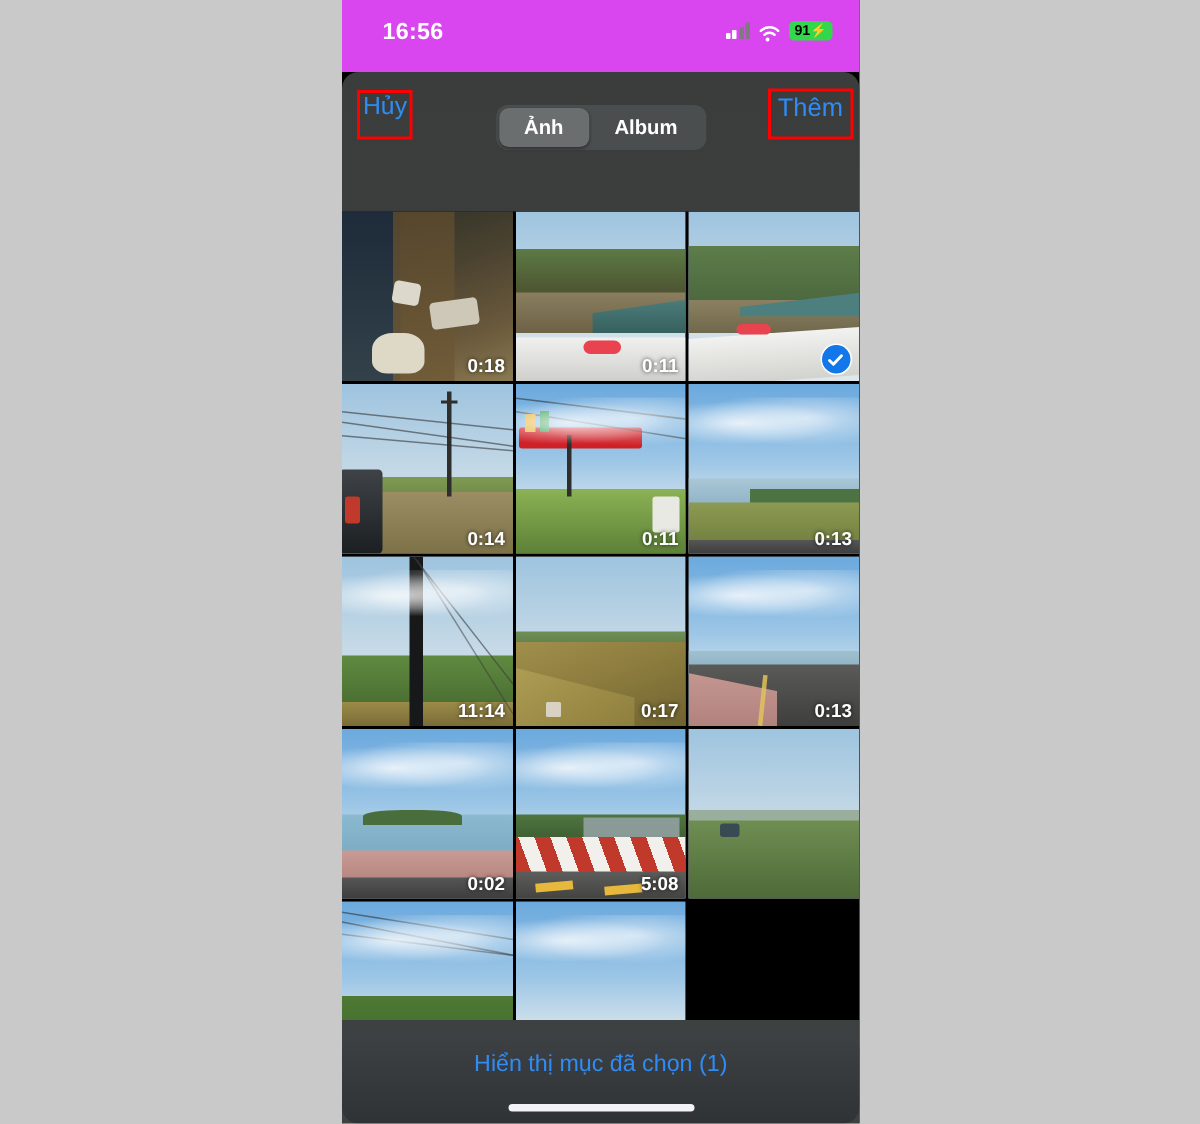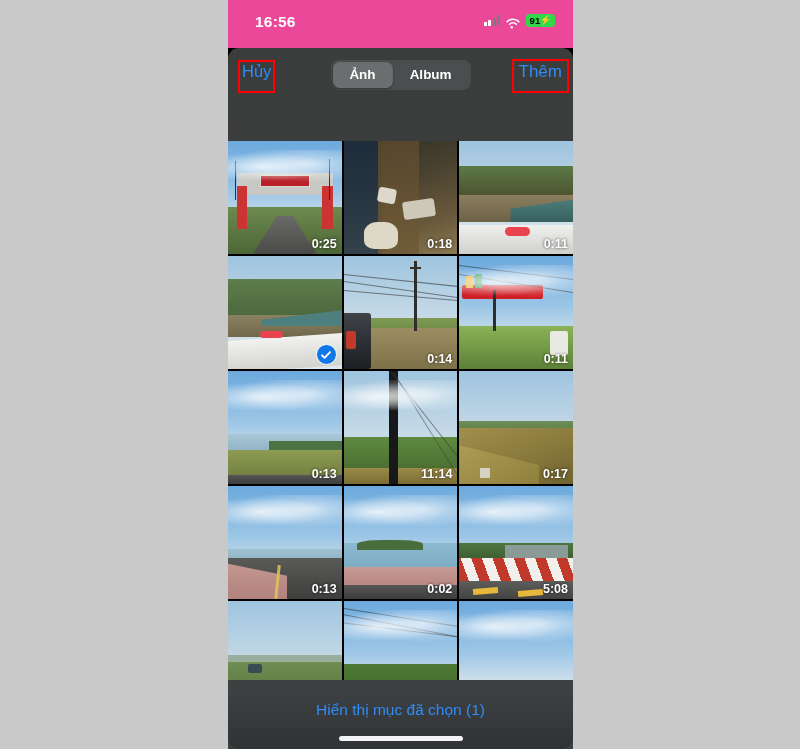--- a/index.html
+++ b/index.html
@@ -28,21 +28,21 @@
     height: 749px;
     background: #000;
     overflow: hidden;
   }
 
   
   #status-bar {
     position: absolute;
     left: 0; top: 0;
     width: 345px; height: 48px;
-    background: #ec4899;
+    background: #d946ef;
     color: #fff;
   }
   #status-time {
     position: absolute;
     left: 27px; top: 13px;
     font-size: 15.5px;
     font-weight: bold;
     letter-spacing: 0.2px;
     color: #ffffff;
   }
@@ -117,21 +117,21 @@
     pointer-events: none;
   }
   #anno-cancel { left: 238px; top: 60px; width: 37px; height: 33px; }
   #anno-add    { left: 512px; top: 59px; width: 57px; height: 34px; }
 
   
   #segmented {
     position: absolute;
     left: 50%;
     transform: translateX(-50%);
-    top: 12px;
+    top: 22px;
     height: 30px;
     background: #4b4e4f;
     border-radius: 8px;
     display: flex;
     padding: 2px;
     box-sizing: border-box;
   }
   .seg {
     height: 26px;
     line-height: 26px;
@@ -303,33 +303,20 @@
           <div class="seg selected">Ảnh</div>
           <div class="seg">Album</div>
         </div>
 
         <button id="add-button">Thêm</button>
       </div>
 
 
       <div id="grid">
           <div class="cell">
-            <div class="scene sky-blue cloudy">
-              <div class="land-green" style="top:58%;bottom:0;background:linear-gradient(180deg,#6d8a4e,#4d6637)"></div>
-              <div class="road" style="top:66%;bottom:0;left:22%;right:22%;background:linear-gradient(180deg,#6a6a68,#4a4a48);clip-path:polygon(38% 0,62% 0,100% 100%,0 100%)"></div>
-              <div style="position:absolute;left:8%;right:8%;top:28%;height:20%;background:#c8c9c4;border-radius:2px"></div>
-              <div style="position:absolute;left:28%;right:28%;top:30%;height:9%;background:#b8202a;border:1px solid #d8d8d0"></div>
-              <div style="position:absolute;left:8%;top:40%;width:9%;height:38%;background:#c33"></div>
-              <div style="position:absolute;right:8%;top:40%;width:9%;height:38%;background:#c33"></div>
-              <div class="pole" style="left:6%;top:18%;width:1.6px;height:34%"></div>
-              <div class="pole" style="right:10%;top:16%;width:1.6px;height:36%"></div>
-            </div>
-            <div class="duration">0:25</div>
-          </div>
-          <div class="cell">
             <div class="scene" style="background: linear-gradient(160deg, rgb(42, 47, 38) 0%, rgb(74, 66, 48) 40%, rgb(107, 90, 60) 75%, rgb(138, 122, 82) 100%);">
               <div style="position:absolute;left:0;top:0;width:34%;height:100%;background:linear-gradient(180deg,#1d2b3a,#33414a)"></div>
               <div style="position:absolute;left:30%;top:0;width:36%;height:100%;background:linear-gradient(180deg,#5c4a2e,#6f5a36);opacity:.85"></div>
               <div style="position:absolute;left:52%;top:52%;width:28%;height:16%;background:#cdc8b8;border-radius:3px;transform:rotate(-8deg)"></div>
               <div style="position:absolute;left:30%;top:42%;width:16%;height:13%;background:#dcd8cc;border-radius:3px;transform:rotate(10deg)"></div>
               <div style="position:absolute;left:18%;top:72%;width:30%;height:24%;background:#ded8c6;border-radius:40% 40% 30% 30%"></div>
             </div>
             <div class="duration">0:18</div>
           </div>
           <div class="cell">

